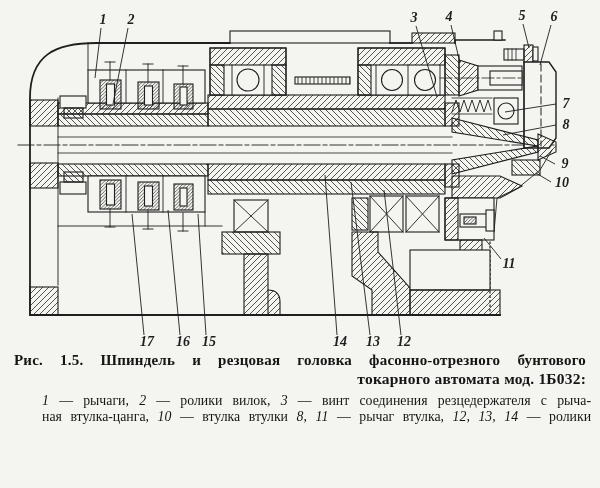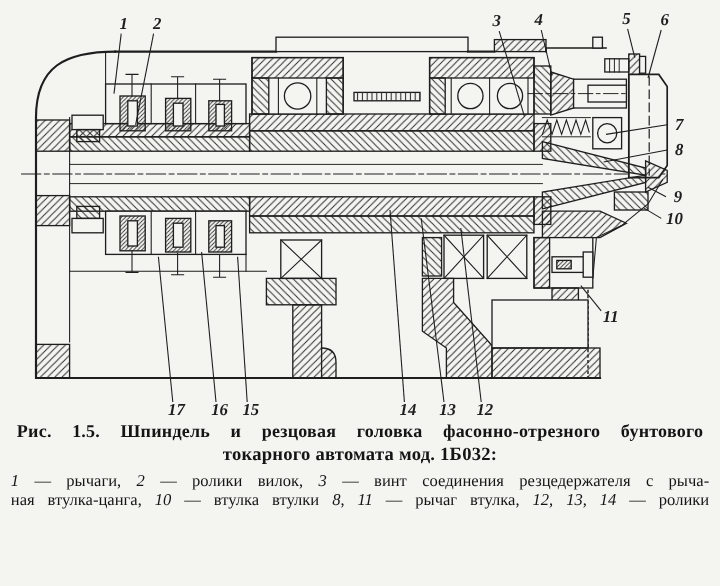--- a/index.html
+++ b/index.html
@@ -16,23 +16,23 @@
     font-family:"Liberation Serif", serif;
     font-style:italic;font-weight:bold;font-size:14px;
     fill:var(--ink);text-anchor:middle;
   }
   svg.drawing line.leader{stroke:var(--ink);stroke-width:0.9;}
   .caption{padding:4px 14px 0;}
   .cap-l1{
     font-size:15px;font-weight:bold;letter-spacing:0.2px;
     text-align:justify;text-align-last:justify;white-space:normal;
   }
-  .cap-l2{font-size:15.5px;font-weight:bold;text-align:center;margin-top:1px;letter-spacing:0.2px;}
+  .cap-l2{font-size:15.5px;font-weight:bold;text-align:right;margin-top:1px;letter-spacing:0.2px;}
   .legend{padding:5px 9px 0;font-size:13.8px;line-height:15.6px;}
-  .legend-line{text-align:justify;text-align-last:justify;}
+  .legend-line{text-align:justify;text-align-last:justify;margin-left:33px;}
   .legend-line.last{text-align-last:center;}
   .legend em{font-style:italic;}
 </style>
 </head>
 <body>
 
 <div class="figure-wrap">
 
   <svg class="drawing" width="600" height="348" viewBox="0 0 600 348">
     <defs>

